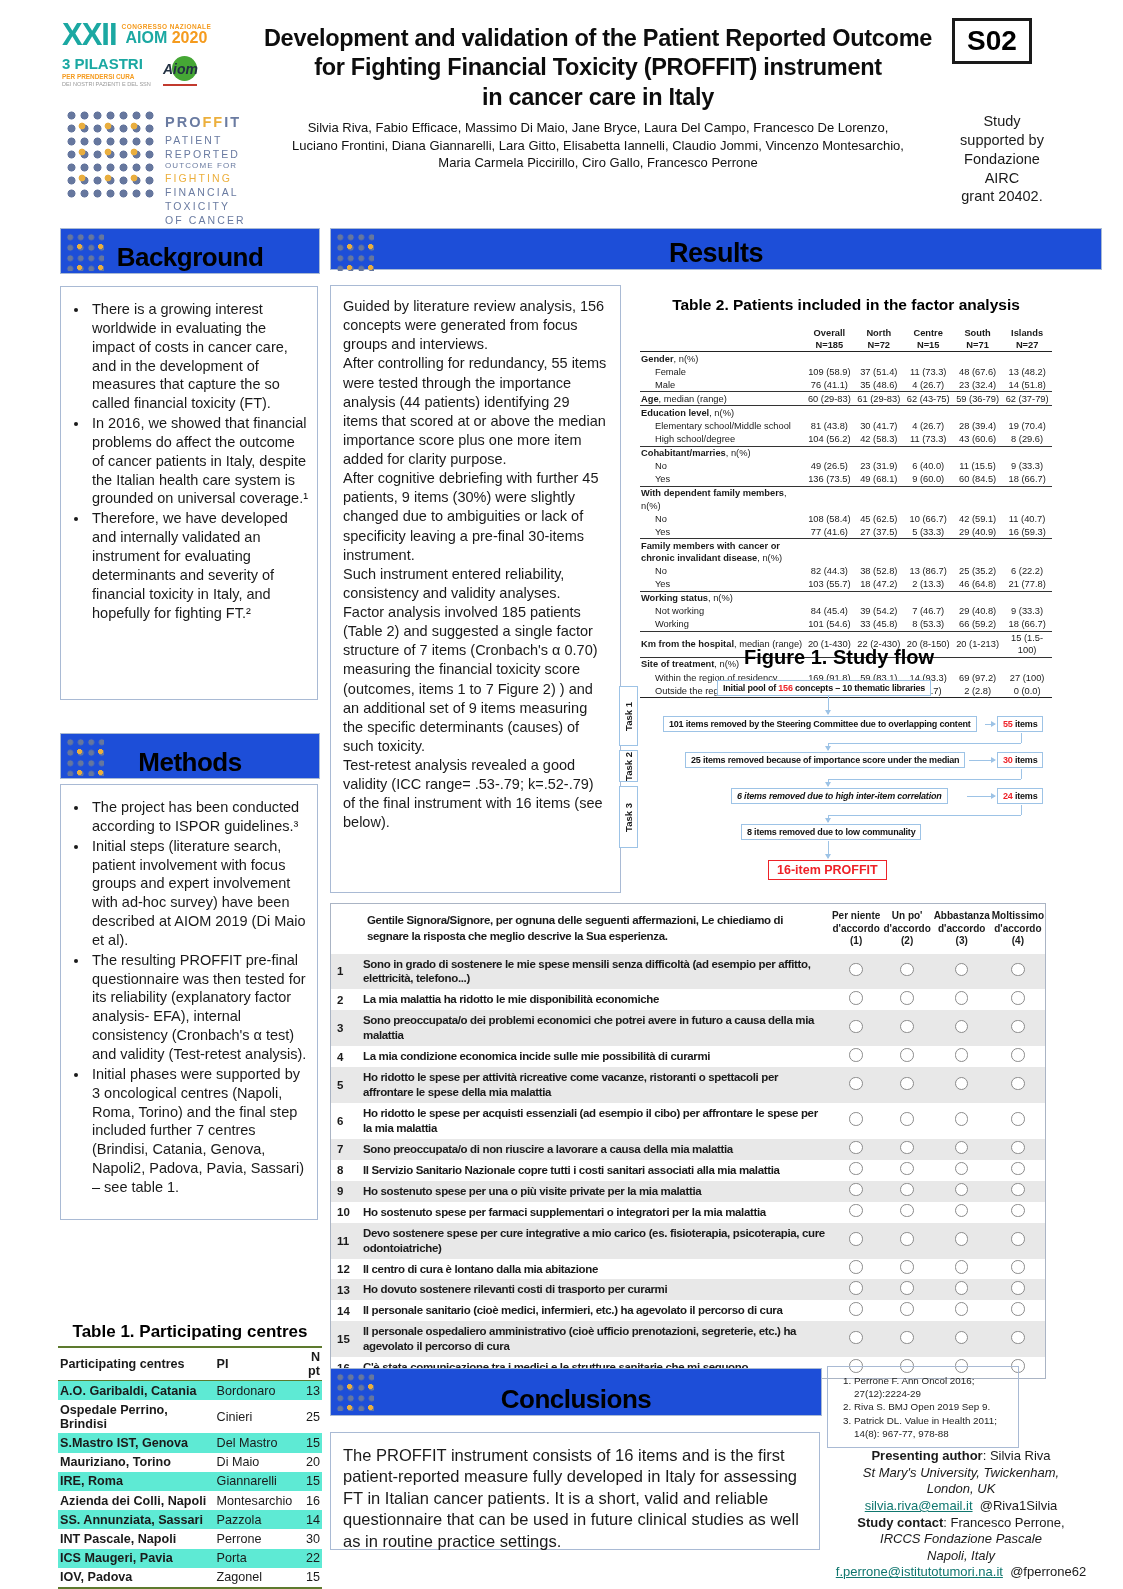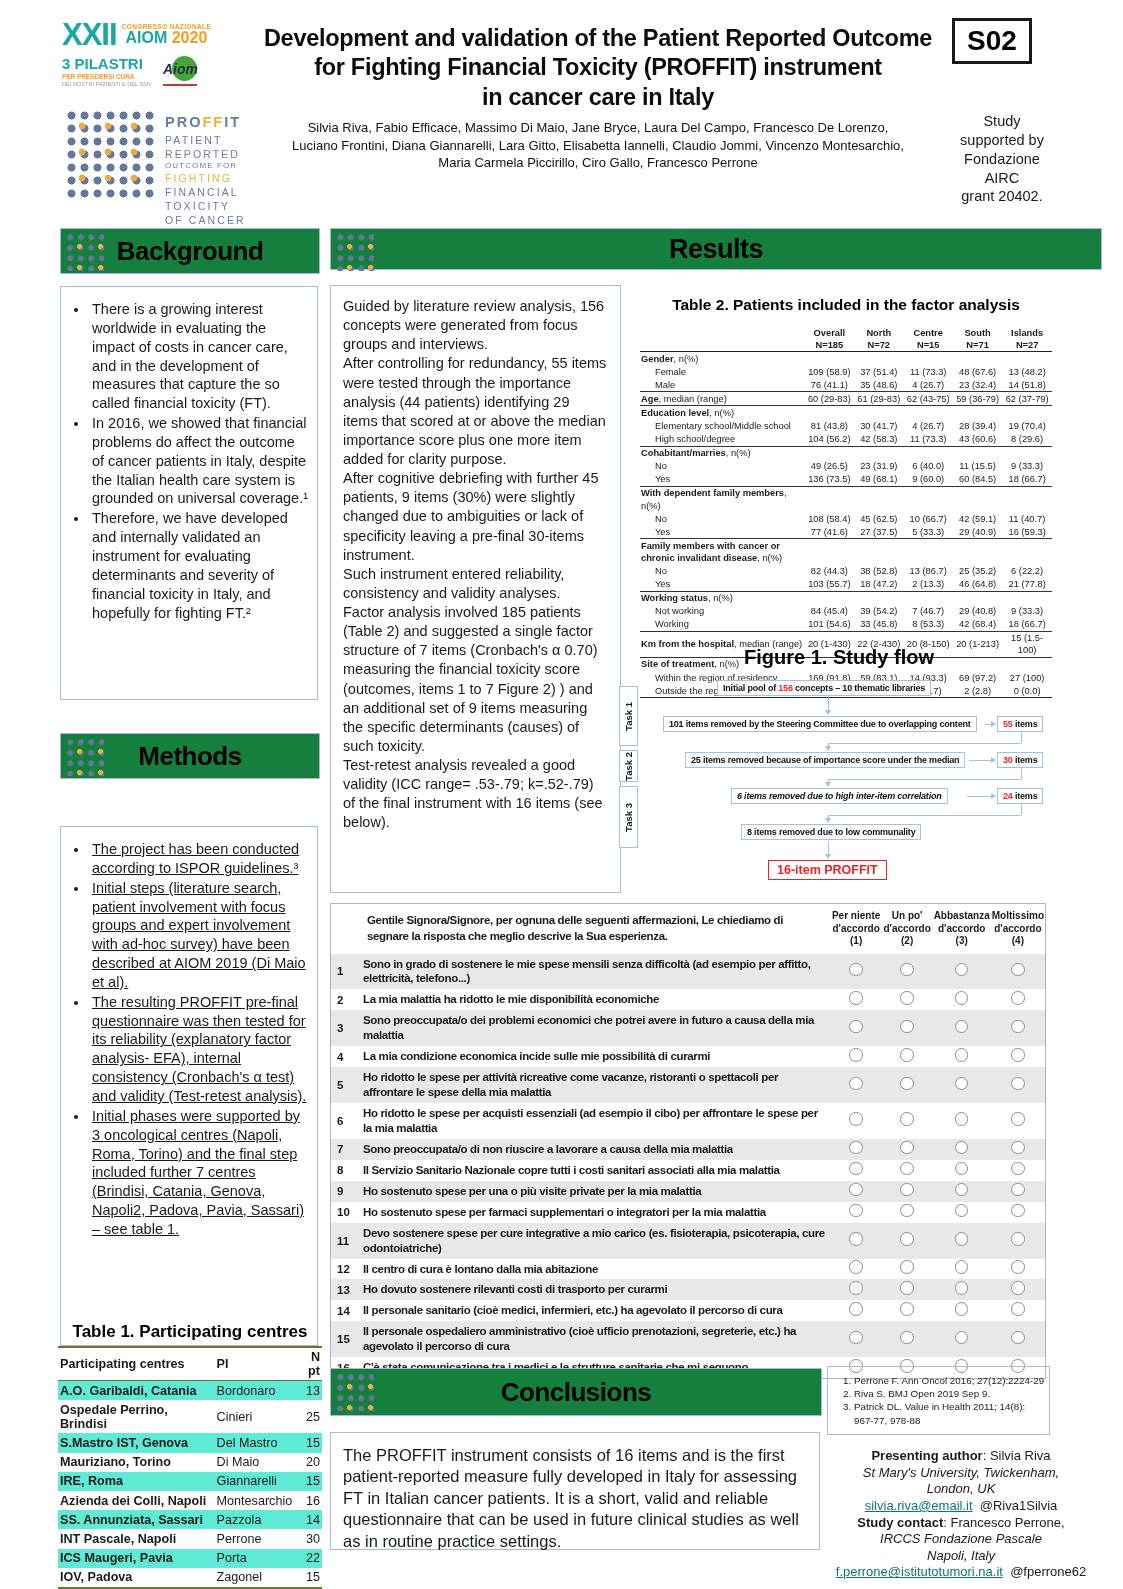--- a/index.html
+++ b/index.html
@@ -1,20 +1,20 @@
 <!DOCTYPE html>
 <html><head>
 <meta charset="utf-8">
 <style>
   html,body{margin:0;padding:0;background:#fff;}
   .poster{position:relative;width:1123px;height:1589px;background:#fff;
     font-family:"Liberation Sans",sans-serif;color:#1a1a1a;overflow:hidden;}
 
   
-  .sec-head{position:absolute;border:1.6px solid #a9bad4;background:#15803d;display:flex;align-items:center;}
+  .sec-head{position:absolute;border:1.6px solid #a9bad4;background:#1d4ed8;display:flex;align-items:flex-end;}
   .sec-title{flex:1;text-align:center;font-weight:bold;font-size:26px;color:#000;letter-spacing:-0.5px;}
   .box{position:absolute;border:1.6px solid #a9bad4;background:#fff;box-sizing:border-box;}
 
   .dots{display:block;width:40px;height:40px;flex:none;
     background-image:radial-gradient(circle,#e9ae3f 2.3px,transparent 2.8px),
                      radial-gradient(circle,#66779e 2.7px,transparent 3.2px);
     background-size:21px 21px,10.5px 10.5px;background-position:5px 5px,1px 1px;}
   .sec-head .dots{position:absolute;left:3px;top:2px;}
   .dots-lg{width:92px;height:92px;
     background-image:radial-gradient(circle,#e9ae3f 3.1px,transparent 3.7px),
@@ -108,21 +108,21 @@
   .q-intro{font-size:11.5px;font-weight:bold;letter-spacing:-0.35px;line-height:1.35;padding:6px 4px 6px 8px;}
   .q-opt-head{font-size:10px;font-weight:bold;text-align:center;line-height:1.25;padding:6px 1px;width:49px;}
   .q-num{font-size:11.5px;font-weight:bold;text-align:left;width:22px;padding:3px 0 3px 6px;vertical-align:top;}
   .q-text{font-size:11.5px;font-weight:bold;letter-spacing:-0.35px;line-height:1.3;padding:3px 4px;}
   .q-cell{text-align:center;width:49px;}
   .quest tr.shade{background:#e8e8e8;}
   .radio{display:inline-block;width:11.5px;height:11.5px;border:1.6px solid #8b8b8b;border-radius:50%;background:#fff;}
 
   
   .conc-text{padding:12px 12px;font-size:16.5px;line-height:1.3;}
-  .refs{position:absolute;left:827px;top:1366px;width:223px;border:1px solid #a9bad4;box-sizing:border-box;padding:7px 4px;}
+  .refs{position:absolute;left:827px;top:1366px;width:192px;border:1px solid #a9bad4;box-sizing:border-box;padding:7px 4px;}
   .refs ol{margin:0;padding-left:22px;}
   .refs li{font-size:9.8px;line-height:1.35;color:#222;}
   .contact{position:absolute;left:820px;top:1448px;width:282px;text-align:center;font-size:13px;line-height:1.28;}
   .contact .b{font-weight:bold;}
   .contact .it{font-style:italic;}
   .contact a,.contact .lnk{color:#0f766e;text-decoration:underline;cursor:pointer;text-align:center;}
 </style>
 </head>
 <body>
 
@@ -195,21 +195,21 @@
         <li>There is a growing interest worldwide in evaluating the impact of costs in cancer care, and in the development of measures that capture the so called financial toxicity (FT).</li>
         <li>In 2016, we showed that financial problems do affect the outcome of cancer patients in Italy, despite the Italian health care system is grounded on universal coverage.¹</li>
         <li>Therefore, we have developed and internally validated an instrument for evaluating determinants and severity of financial toxicity in Italy, and hopefully for fighting FT.²</li>
       </ul>
   </div>
 
   <div class="sec-head" style="left:60px;top:733px;width:258px;height:44px;">
     <span class="dots"></span>
     <span class="sec-title">Methods</span>
   </div>
-  <div class="box" style="left:60px;top:826px;width:258px;height:520px;text-decoration:underline;">
+  <div class="box" style="left:60px;top:784px;width:258px;height:436px;">
     <ul id="mt-list" class="blist">
         <li>The project has been conducted according to ISPOR guidelines.³</li>
         <li>Initial steps (literature search, patient involvement with focus groups and expert involvement with ad-hoc survey) have been described at AIOM 2019 (Di Maio et al).</li>
         <li>The resulting PROFFIT pre-final questionnaire was then tested for its reliability (explanatory factor analysis- EFA), internal consistency (Cronbach's α test) and validity (Test-retest analysis).</li>
         <li>Initial phases were supported by 3 oncological centres (Napoli, Roma, Torino) and the final step included further 7 centres (Brindisi, Catania, Genova, Napoli2, Padova, Pavia, Sassari) – see table 1.</li>
       </ul>
   </div>
 
   <div class="t1">
     <div class="t1-title">Table 1. Participating centres</div>
@@ -463,21 +463,21 @@
             <td class="val">39 (54.2)</td>
             <td class="val">7 (46.7)</td>
             <td class="val">29 (40.8)</td>
             <td class="val">9 (33.3)</td>
           </tr>
           <tr>
             <td class="lab ind">Working</td>
             <td class="val">101 (54.6)</td>
             <td class="val">33 (45.8)</td>
             <td class="val">8 (53.3)</td>
-            <td class="val">42 (68.4)</td>
+            <td class="val">66 (59.2)</td>
             <td class="val">18 (66.7)</td>
           </tr>
           <tr class="sep">
             <td class="lab"><span class="g">Km from the hospital</span><span>, median (range)</span></td>
             <td class="val">20 (1-430)</td>
             <td class="val">22 (2-430)</td>
             <td class="val">20 (8-150)</td>
             <td class="val">20 (1-213)</td>
             <td class="val">15 (1.5-100)</td>
           </tr>

